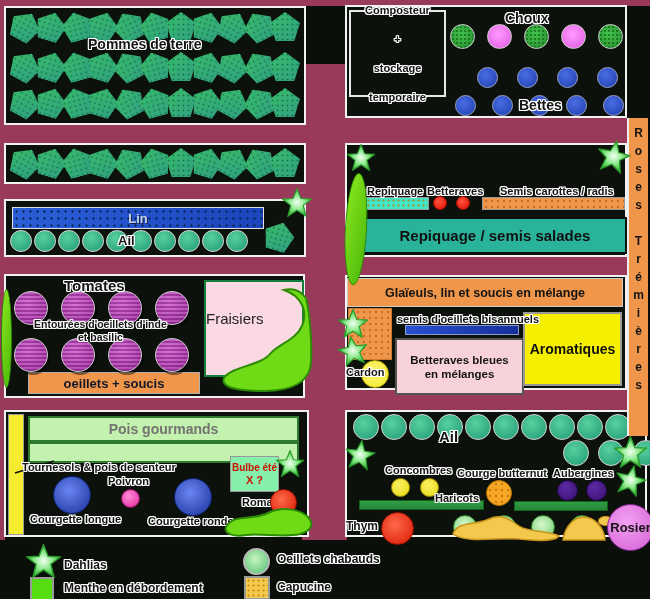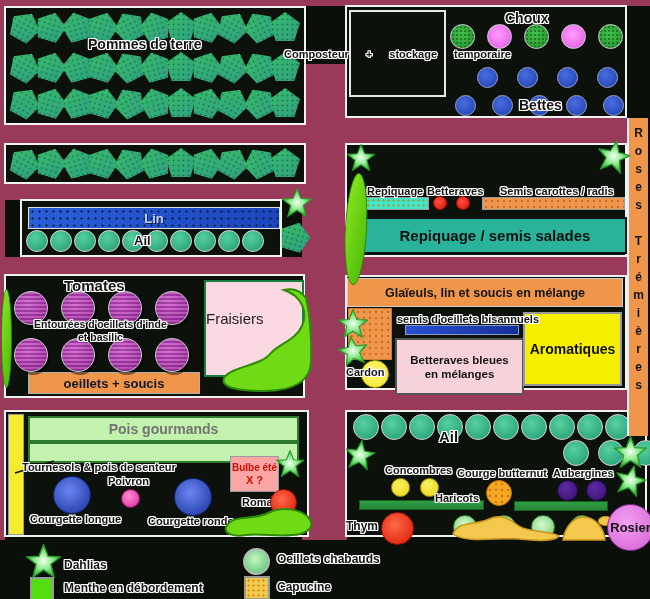--- a/index.html
+++ b/index.html
@@ -137,21 +137,21 @@
         <span class="m pentagon"></span>
         <span class="m pentagon"></span>
         <span class="m pentagon"></span>
         <span class="m pentagon"></span>
         <span class="m pentagon"></span>
         <span class="m pentagon"></span>
         <span class="m pentagon"></span>
       </div>
   </div>
 
-  <div class="bed" style="left:20px;top:199px;width:262px;height:58px">
+  <div class="bed" style="left:4px;top:199px;width:302px;height:58px">
     <div class="abs" style="left:6px;top:6px;width:250px;height:20px;border:1px solid #e0e0e0;
                 background-image:radial-gradient(#0c2a66 1px,transparent 1.2px),linear-gradient(90deg,#2a5fd8,#1c44bc);
                 background-size:7px 7px,100% 100%;display:flex;align-items:center;justify-content:center">
       <span style="color:#c8d2e4;font-weight:bold;font-size:13px;text-shadow:1px 1px 0 #10204a">Lin</span>
     </div>
     <div class="mrow" style="left:4px;top:29px">
         <span class="m ail"></span>
         <span class="m ail"></span>
         <span class="m ail"></span>
         <span class="m ail"></span>
@@ -163,21 +163,21 @@
         <span class="m ail"></span>
       </div>
     <span class="ot" style="left:112px;top:32px;font-size:13px">Ail</span>
     <span class="m pentagon" style="position:absolute;left:258px;top:21px"></span>
   </div>
   <svg class="star" style="left:282px;top:188px;width:30px;height:30px">
       <use href="#star"></use>
     </svg>
 
   <div class="bed" style="left:345px;top:5px;width:282px;height:113px">
-    <div class="abs" style="left:2px;top:3px;width:93px;height:83px;border:2px solid #e8e8e8;display:flex;align-items:center;justify-content:center;gap:17px">
+    <div class="abs" style="left:2px;top:3px;width:93px;height:83px;border:2px solid #e8e8e8;display:flex;flex-direction:column;align-items:center;justify-content:center;gap:17px">
       <span class="ot" style="position:static;font-size:11px">Composteur</span>
       <span class="ot" style="position:static;font-size:11px">+</span>
       <span class="ot" style="position:static;font-size:11px">stockage</span>
       <span class="ot" style="position:static;font-size:11px">temporaire</span>
     </div>
     <span class="ot" style="left:158px;top:3px;font-size:14px">Choux</span>
     <div class="mrow" style="left:103px;top:17px">
         <span class="m cabbage-green"></span>
         <span class="m cabbage-pink"></span>
         <span class="m cabbage-green"></span>
@@ -300,21 +300,21 @@
     <span class="ot" style="left:16px;top:49px;font-size:11px">Tournesols &amp; pois de senteur</span>
     <span class="ot" style="left:102px;top:63px;font-size:11px">Poivron</span>
     <div class="abs" style="left:115px;top:77px;width:17px;height:17px;border-radius:50%;
                 background:radial-gradient(circle at 40% 35%,#ff8ad8,#e02898);border:1px solid #901060"></div>
     <div class="abs" style="left:47px;top:64px;width:36px;height:36px;border-radius:50%;
                 background:radial-gradient(circle at 42% 38%,#6a86f2,#18309a);border:1px solid #0e2370"></div>
     <span class="ot" style="left:24px;top:101px;font-size:11px">Courgette longue</span>
     <div class="abs" style="left:168px;top:66px;width:36px;height:36px;border-radius:50%;
                 background:radial-gradient(circle at 42% 38%,#6a86f2,#18309a);border:1px solid #0e2370"></div>
     <span class="ot" style="left:142px;top:103px;font-size:11px">Courgette ronde</span>
-    <div class="abs" style="left:224px;top:44px;width:47px;height:34px;background:#fca5a5;border:1px solid #999;
+    <div class="abs" style="left:224px;top:44px;width:47px;height:34px;background:#86efac;border:1px solid #999;
                 display:flex;flex-direction:column;align-items:center;justify-content:center">
       <span style="font-size:10px;font-weight:bold;color:#cc1100;line-height:12px">Bulbe été</span>
       <span style="font-size:11px;font-weight:bold;color:#cc1100;line-height:13px">X ?</span>
     </div>
     <span class="ot" style="left:236px;top:84px;font-size:11px;z-index:7">Romarin</span>
   </div>
   <svg class="star" style="left:276px;top:450px;width:28px;height:28px">
       <use href="#star"></use>
     </svg>
   <div class="abs" style="left:270px;top:489px;width:25px;height:25px;border-radius:50%;z-index:5;

